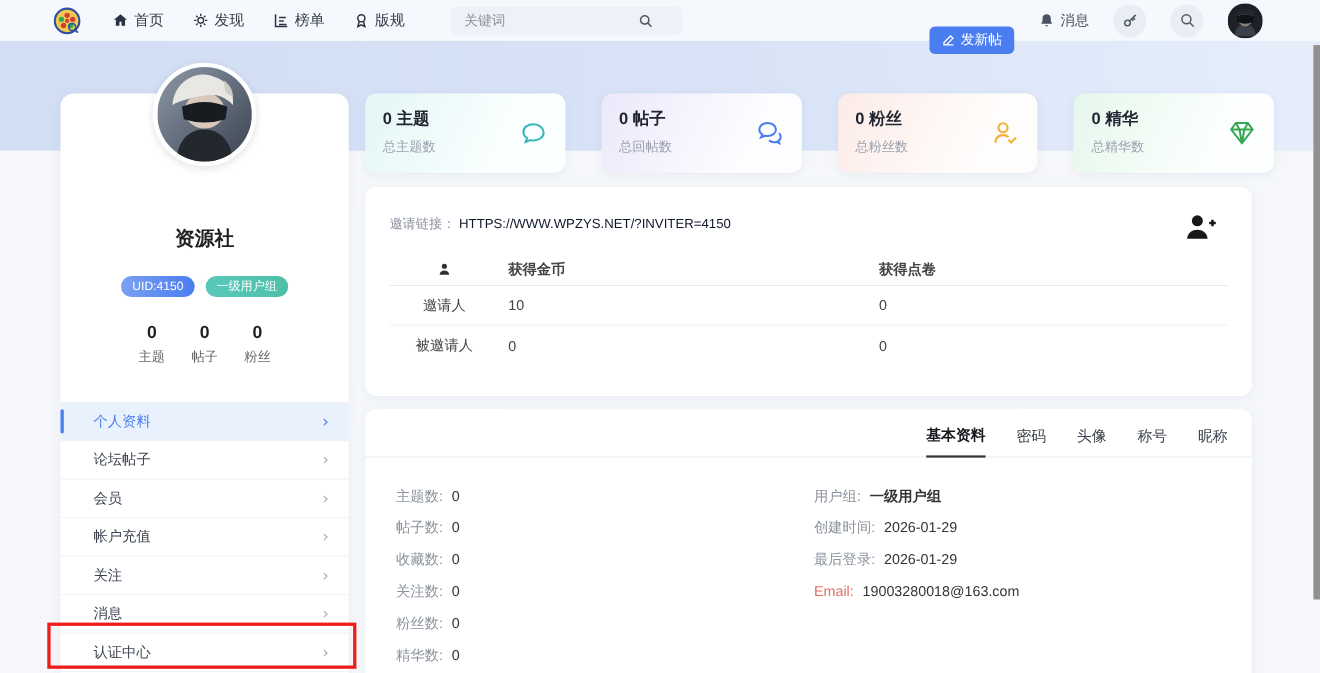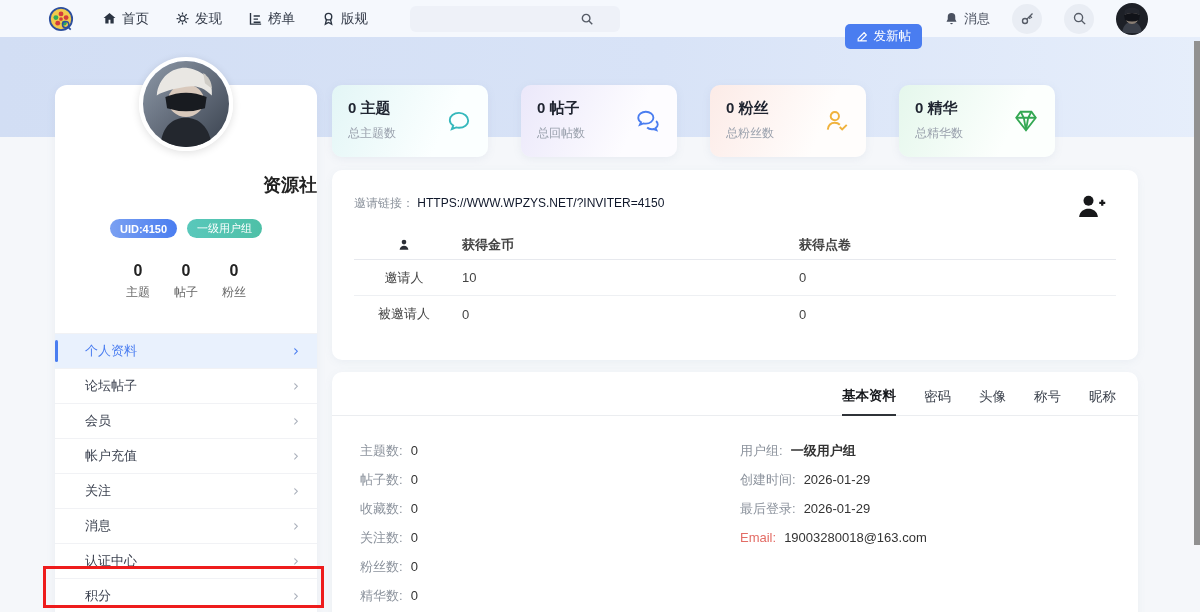--- a/index.html
+++ b/index.html
@@ -34,40 +34,40 @@
 
   
   .hero { position:absolute; left:0; top:37px; width:1200px; height:100px;
           background:linear-gradient(90deg,#d2def4 0%,#d8e3f7 55%,#e6eefb 100%); z-index:1; }
 
   
   .sidebar { position:absolute; left:55px; top:85px; width:262px; height:547px; background:#fff;
              border-radius:12px 12px 0 0; box-shadow:0 2px 10px rgba(100,120,160,.08); z-index:5; }
   .avatar-big { position:absolute; left:50%; transform:translateX(-50%); top:-28px; width:94px; height:94px;
                 border-radius:50%; border:4px solid #fff; overflow:hidden; box-shadow:0 2px 8px rgba(0,0,0,.12); }
-  .side-name { margin-top:88px; text-align:right; font-size:18px; font-weight:bold; color:#222; }
+  .side-name { margin-top:120px; text-align:center; font-size:18px; font-weight:bold; color:#222; }
   .badges { margin-top:22px; display:flex; justify-content:center; gap:10px; }
   .badge { height:19px; border-radius:10px; color:#fff; font-size:11px; display:flex; align-items:center;
            padding:0 10px; }
-  .badge-uid { background:linear-gradient(90deg,#7aa0f2,#4a7df0);font-weight:bold; }
+  .badge-uid { background:linear-gradient(90deg,#7aa0f2,#4a7df0); }
   .badge-group { background:linear-gradient(90deg,#59c8bb,#4ec0a7); }
   .side-stats { margin-top:24px; display:flex; justify-content:center; gap:24px; text-align:center; }
   .side-stat .num { font-size:16px; font-weight:bold; color:#222; }
   .side-stat .lbl { font-size:12px; color:#666; margin-top:4px; }
   .side-menu { margin-top:32px; border-top:1px solid #f1f2f5; }
   .menu-item { position:relative; height:35px; display:flex; align-items:center; padding:0 18px 0 30px;
                font-size:13px; color:#3c4250; border-bottom:1px solid #f1f2f5; cursor:pointer; }
   .menu-item .chev { margin-left:auto; color:#aab0bb; font-size:15px; font-family:"DejaVu Sans",sans-serif; }
   .menu-item.active { background:#e9f1fd; color:#4a7df0;align-items:center; }
   .menu-item.active .chev { color:#4a7df0; }
   .menu-item.active::before { content:""; position:absolute; left:0; top:6px; bottom:6px; width:3px;
                               background:#4a7df0; border-radius:2px; }
 
   
-  .stat-cards { position:absolute; left:332px; top:85px; width:723px; display:flex; gap:33px; z-index:5; }
+  .stat-cards { position:absolute; left:332px; top:85px; width:826px; display:flex; gap:33px; z-index:5; }
   .stat-card { flex:1; height:72px; border-radius:10px; position:relative; padding:14px 16px;
                box-shadow:0 2px 8px rgba(120,140,170,.10); }
   .stat-card .v { font-size:15px; font-weight:bold; color:#1f2430; }
   .stat-card .c { font-size:12px; color:#9aa1ad; margin-top:7px; }
   .stat-card .ico { position:absolute; right:16px; top:23px; width:26px; height:26px; }
   .sc-0 { background:linear-gradient(115deg,#e3f6f6 0%,#fbffff 70%); }
   .sc-1 { background:linear-gradient(115deg,#ebe8fa 0%,#fdfcff 70%); }
   .sc-2 { background:linear-gradient(115deg,#fcebe7 0%,#fffdfc 70%); }
   .sc-3 { background:linear-gradient(115deg,#e5f7ec 0%,#fcfffd 70%); }
 
@@ -151,20 +151,21 @@
       <div class="nav-item">
         <svg viewBox="0 0 24 24" fill="none" stroke="#2b3442" stroke-width="2.2">
           <circle cx="12" cy="9" r="5.2"></circle>
           <path d="M8.8 13.5 7 21l5-2.6L17 21l-1.8-7.5"></path>
         </svg>
         <span>版规</span>
       </div>
     </nav>
 
     <div class="search-box">
+      <input type="text" placeholder="关键词" style="">
       <svg class="mag" viewBox="0 0 24 24" fill="none" stroke="#555b66" stroke-width="2.4">
         <circle cx="10.5" cy="10.5" r="6.5"></circle>
           <line x1="15.5" y1="15.5" x2="21" y2="21"></line>
       </svg>
     </div>
 
     <div class="topnav-right">
       <button class="btn-newpost">
         <svg viewBox="0 0 24 24" fill="none" stroke="#fff" stroke-width="2.2">
           <path d="M4 20h16M4 20v-4L15 5l4 4L8 20z"></path>

